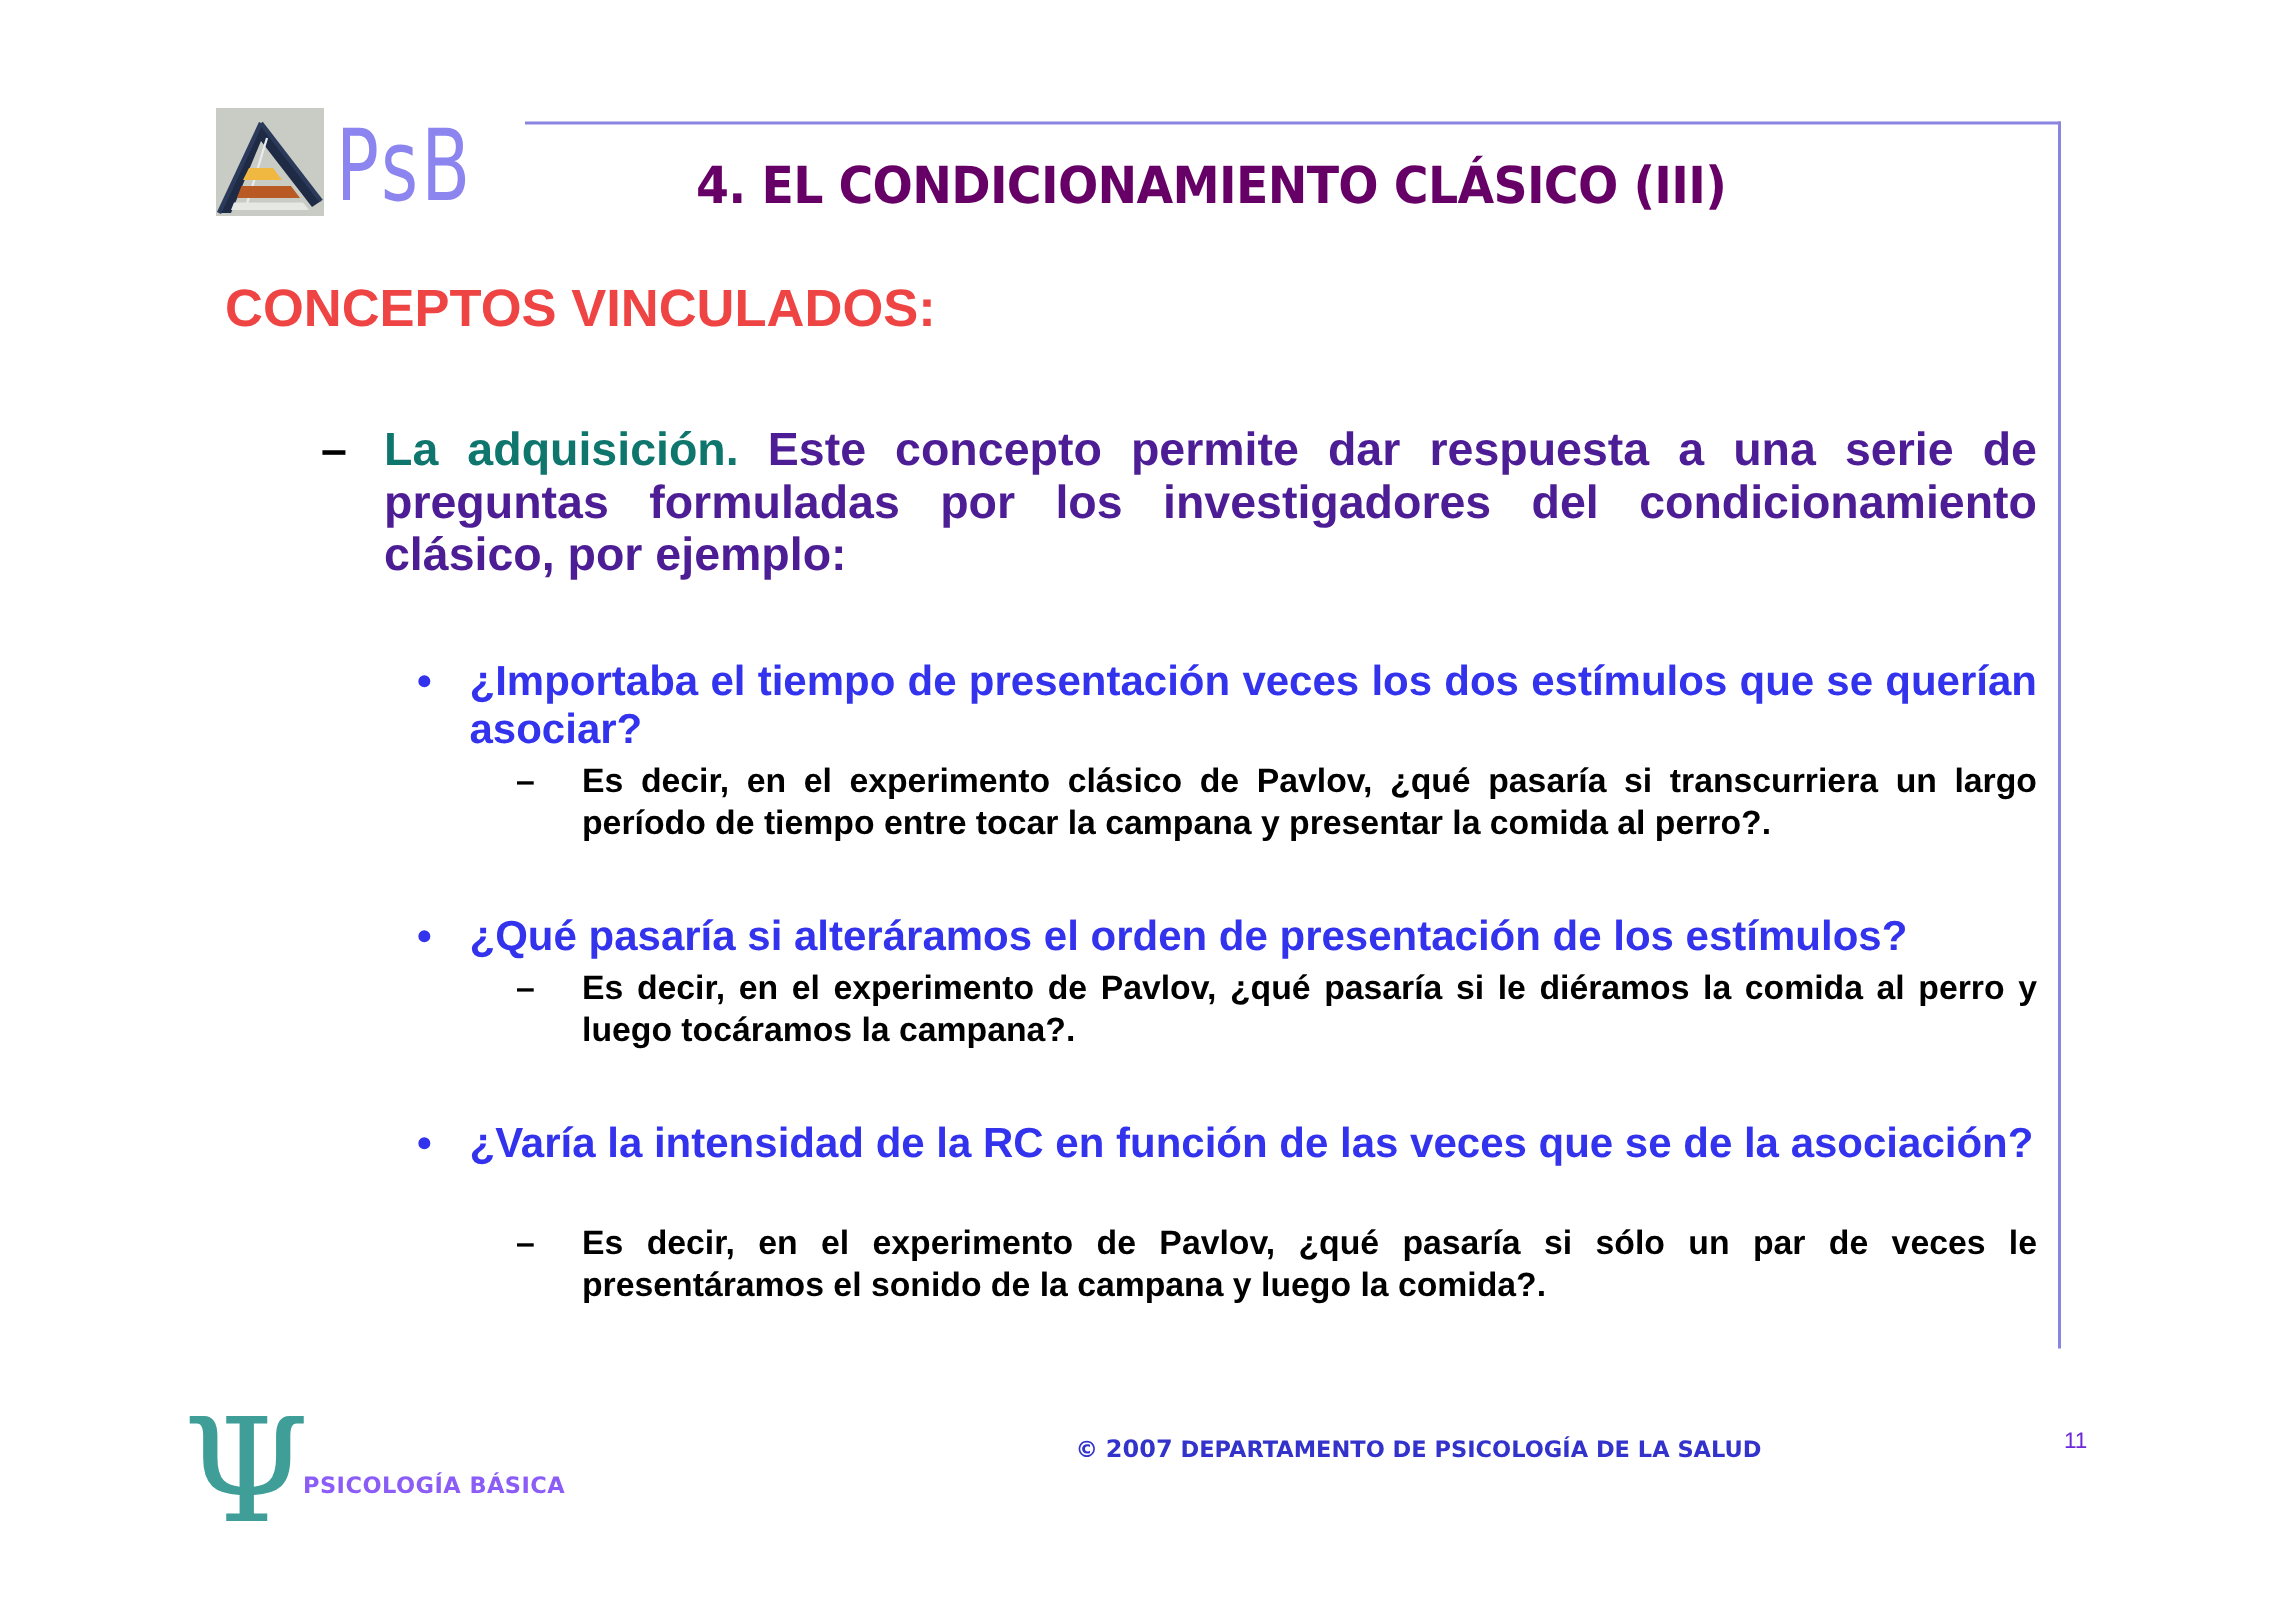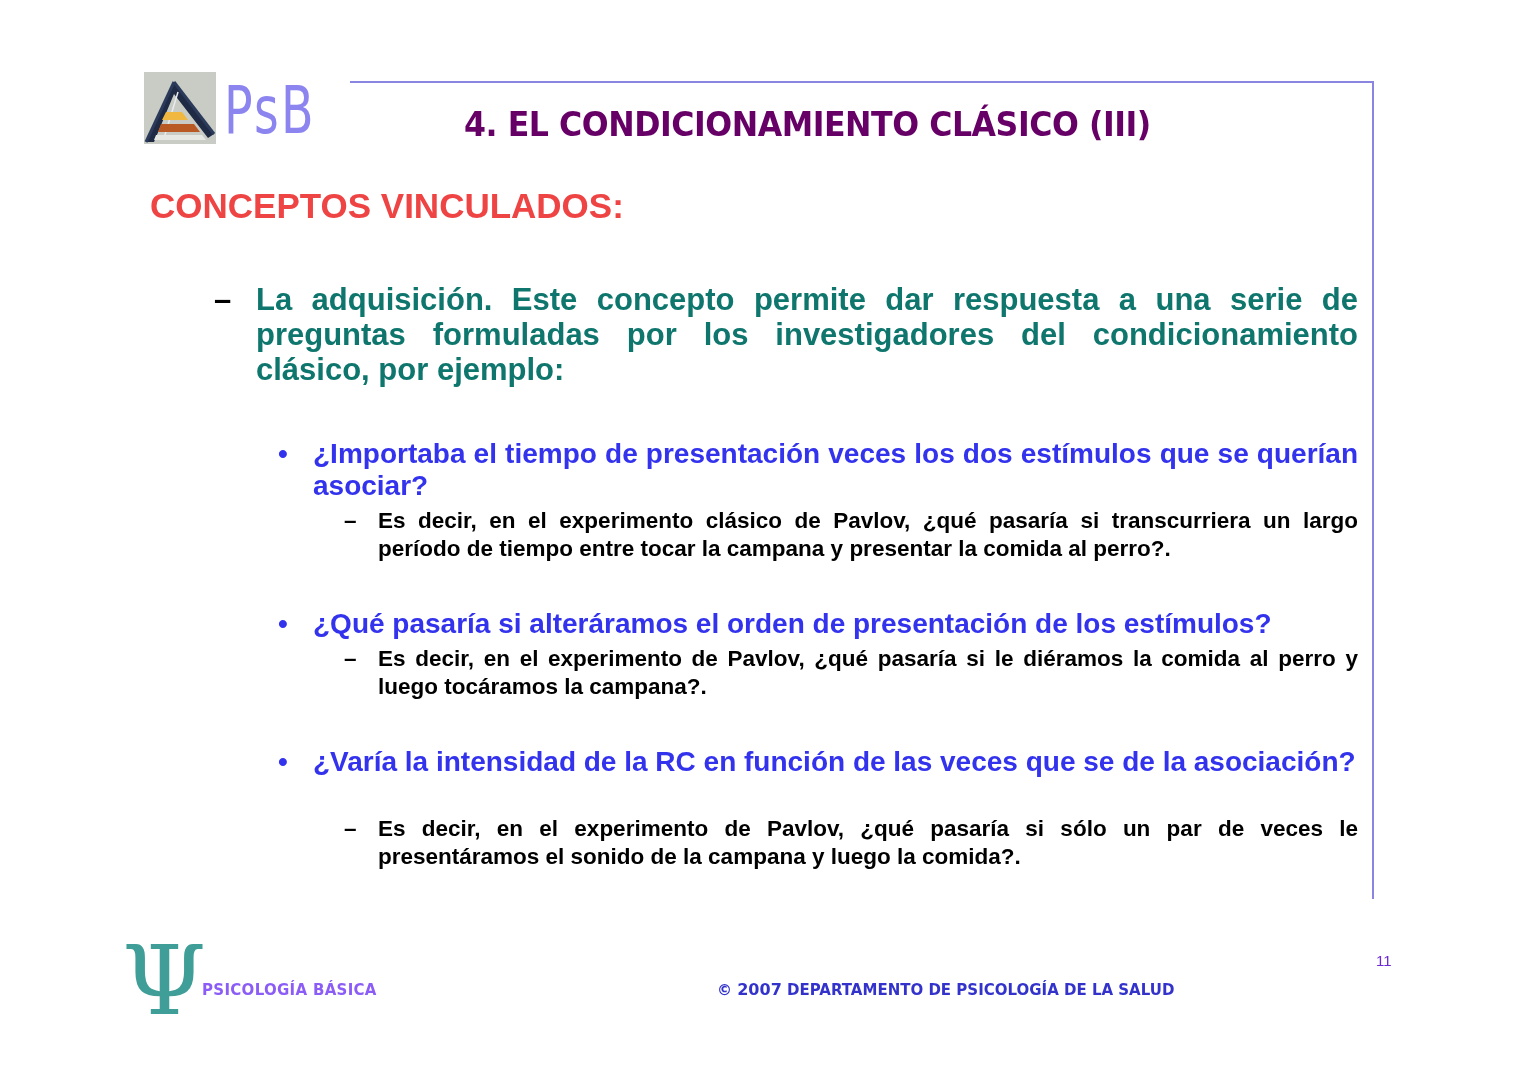--- a/index.html
+++ b/index.html
@@ -13,33 +13,33 @@
     .logo-text { position: absolute; left: 80px; top: 4px; font-family: "DejaVu Sans", sans-serif; font-size: 66px; line-height: 70px; color: #8c85f0; letter-spacing: 3px; transform: scaleX(0.72); transform-origin: left top; }
 
     .slide-title { position: absolute; left: 464px; top: 104px; font-family: "DejaVu Sans", sans-serif; font-weight: bold; font-size: 34px; color: #660066; letter-spacing: -0.5px; white-space: nowrap; transform: scaleX(0.93); transform-origin: left top; }
 
     .section-heading { position: absolute; left: 150px; top: 186px; font-size: 35px; font-weight: bold; color: #ef4444; white-space: nowrap; }
 
     .lvl1 { position: absolute; left: 214px; top: 282px; width: 1144px; font-size: 31px; font-weight: bold; line-height: 35px; }
     .lvl1 .dash { position: absolute; left: 0; top: 0; color: #000; }
     .lvl1 .body { margin-left: 42px; text-align: justify; text-align-last: left; }
     .lead { color: #0f766e; }
-    .blue { color: #0f766e; }
+    .blue { color: #4c1d95; }
 
     .bullet { position: absolute; left: 278px; width: 1080px; font-size: 28px; font-weight: bold; color: #3333ee; line-height: 32px; }
     .bullet .dot { position: absolute; left: 0; top: 0; }
     .bullet .body { margin-left: 35px; text-align: justify; text-align-last: left; }
 
     .sub { position: absolute; left: 344px; width: 1014px; font-size: 22.5px; font-weight: bold; color: #000; line-height: 28px; }
     .sub .dash { position: absolute; left: 0; top: 0; }
-    .sub .body { margin-left: 34px; text-align: justify; text-align-last: left; }
+    .sub .body { margin-left: 44px; text-align: justify; text-align-last: left; }
 
     .psi { position: absolute; left: 122px; top: 936px; font-family: "DejaVu Serif", serif; font-size: 96px; line-height: 90px; color: #3f9e98; }
     .footer-left { position: absolute; left: 202px; top: 981px; font-family: "DejaVu Sans", sans-serif; font-weight: bold; font-size: 15px; color: #8b5cf6; letter-spacing: 0.3px; }
-    .footer-center { position: absolute; left: 717px; top: 980px; font-family: "DejaVu Sans", sans-serif; font-weight: bold; font-size: 15px; color: #3333cc; white-space: nowrap; }
+    .footer-center { position: absolute; left: 717px; top: 956px; font-family: "DejaVu Sans", sans-serif; font-weight: bold; font-size: 15px; color: #3333cc; white-space: nowrap; }
     .footer-center .year { font-size: 16px; }
     .page-num { position: absolute; left: 1376px; top: 952px; font-size: 15px; color: #6d28d9; }
   </style>
 </head>
 <body>
 
 <div class="frame-top"></div>
 <div class="frame-right"></div>
 
 <div class="logo">

